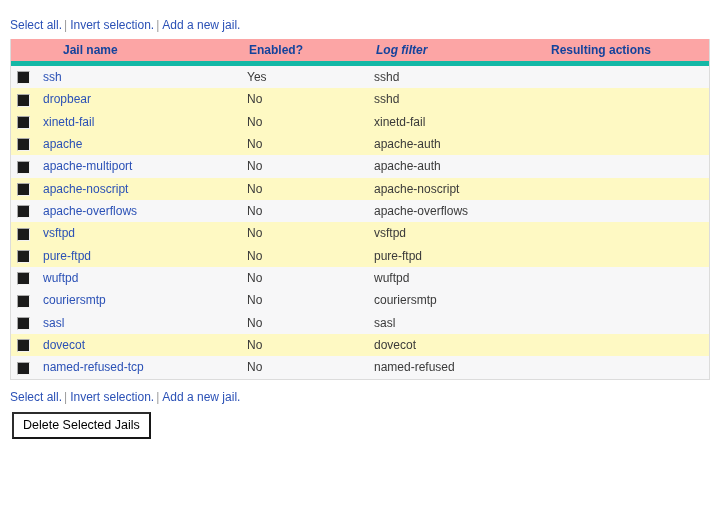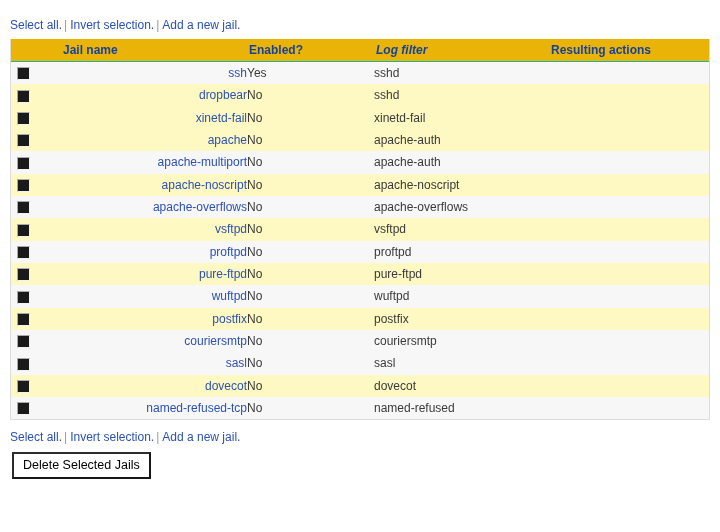--- a/index.html
+++ b/index.html
@@ -47,42 +47,42 @@
     border: 1px solid #dcdcdc;
     border-top: none;
     box-sizing: border-box;
   }
   table.jails {
     border-collapse: collapse;
     width: 100%;
     table-layout: fixed;
   }
   table.jails th {
-    background: #eab308;
+    background: #fca5a5;
     color: #14439c;
     font-weight: bold;
     font-size: 12px;
     text-align: left;
     padding: 4px 0 4px 0;
     height: 14px;
-    border-bottom: 1px solid #14b8a6;
+    border-bottom: 5px solid #14b8a6;
   }
   table.jails td {
     padding: 4px 0 4px 0;
     font-size: 12px;
     height: 14px;
     vertical-align: middle;
     color: #3a3a3a;
   }
   tr.odd  td { background: #f7f7f8; }
   tr.even td { background: #fef9c3; }
 
   
   .c-check { width: 26px;  padding-left: 6px !important; }
-  .c-name  { width: 184px; text-align: right; }
+  .c-name  { width: 184px; }
   .c-en    { width: 125px; }
   .c-log   { width: 175px; }
   .c-act   { width: auto; }
 
   th.c-name { padding-left: 20px !important; }
   td.c-name { padding-left: 0 !important; }
   th.c-en   { padding-left: 2px !important; }
   th.c-log  { padding-left: 2px !important; font-style: italic; }
   th.c-act  { text-align: center; }
 
@@ -195,46 +195,32 @@
             <td class="c-log">apache-overflows</td>
             <td class="c-act"></td>
           </tr>
           <tr class="even">
             <td class="c-check"><span class="cb"></span></td>
             <td class="c-name"><a class="jail" href="#">vsftpd</a></td>
             <td class="c-en val-no">No</td>
             <td class="c-log">vsftpd</td>
             <td class="c-act"></td>
           </tr>
-          <tr class="odd">
-            <td class="c-check"><span class="cb"></span></td>
-            <td class="c-name"><a class="jail" href="#">proftpd</a></td>
-            <td class="c-en val-no">No</td>
-            <td class="c-log">proftpd</td>
-            <td class="c-act"></td>
-          </tr>
           <tr class="even">
             <td class="c-check"><span class="cb"></span></td>
             <td class="c-name"><a class="jail" href="#">pure-ftpd</a></td>
             <td class="c-en val-no">No</td>
             <td class="c-log">pure-ftpd</td>
             <td class="c-act"></td>
           </tr>
           <tr class="odd">
             <td class="c-check"><span class="cb"></span></td>
             <td class="c-name"><a class="jail" href="#">wuftpd</a></td>
             <td class="c-en val-no">No</td>
             <td class="c-log">wuftpd</td>
-            <td class="c-act"></td>
-          </tr>
-          <tr class="even">
-            <td class="c-check"><span class="cb"></span></td>
-            <td class="c-name"><a class="jail" href="#">postfix</a></td>
-            <td class="c-en val-no">No</td>
-            <td class="c-log">postfix</td>
             <td class="c-act"></td>
           </tr>
           <tr class="odd">
             <td class="c-check"><span class="cb"></span></td>
             <td class="c-name"><a class="jail" href="#">couriersmtp</a></td>
             <td class="c-en val-no">No</td>
             <td class="c-log">couriersmtp</td>
             <td class="c-act"></td>
           </tr>
           <tr class="odd">

